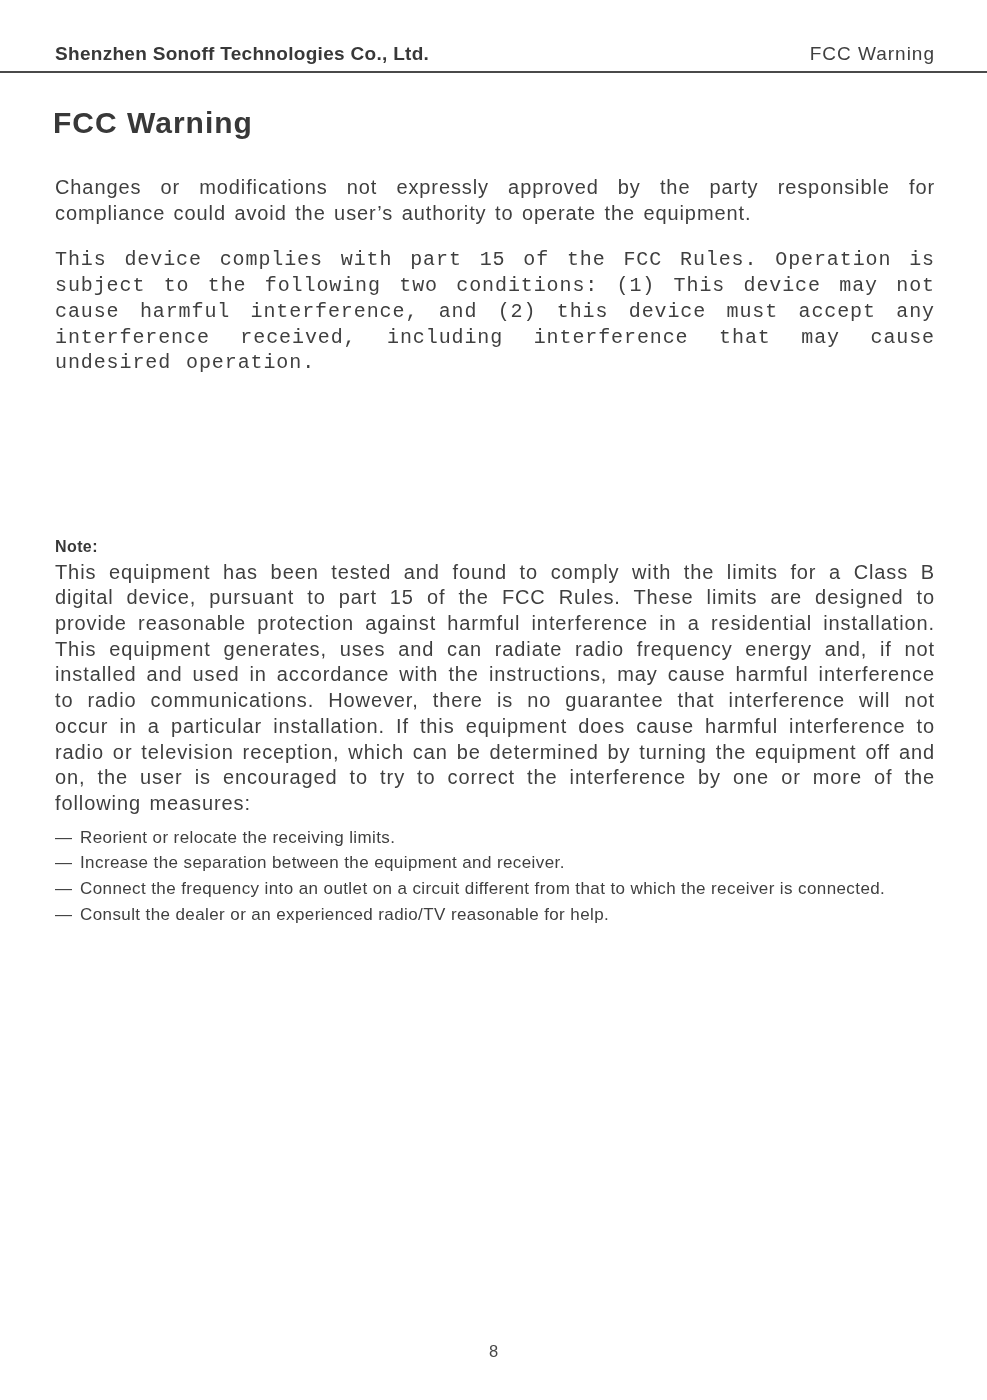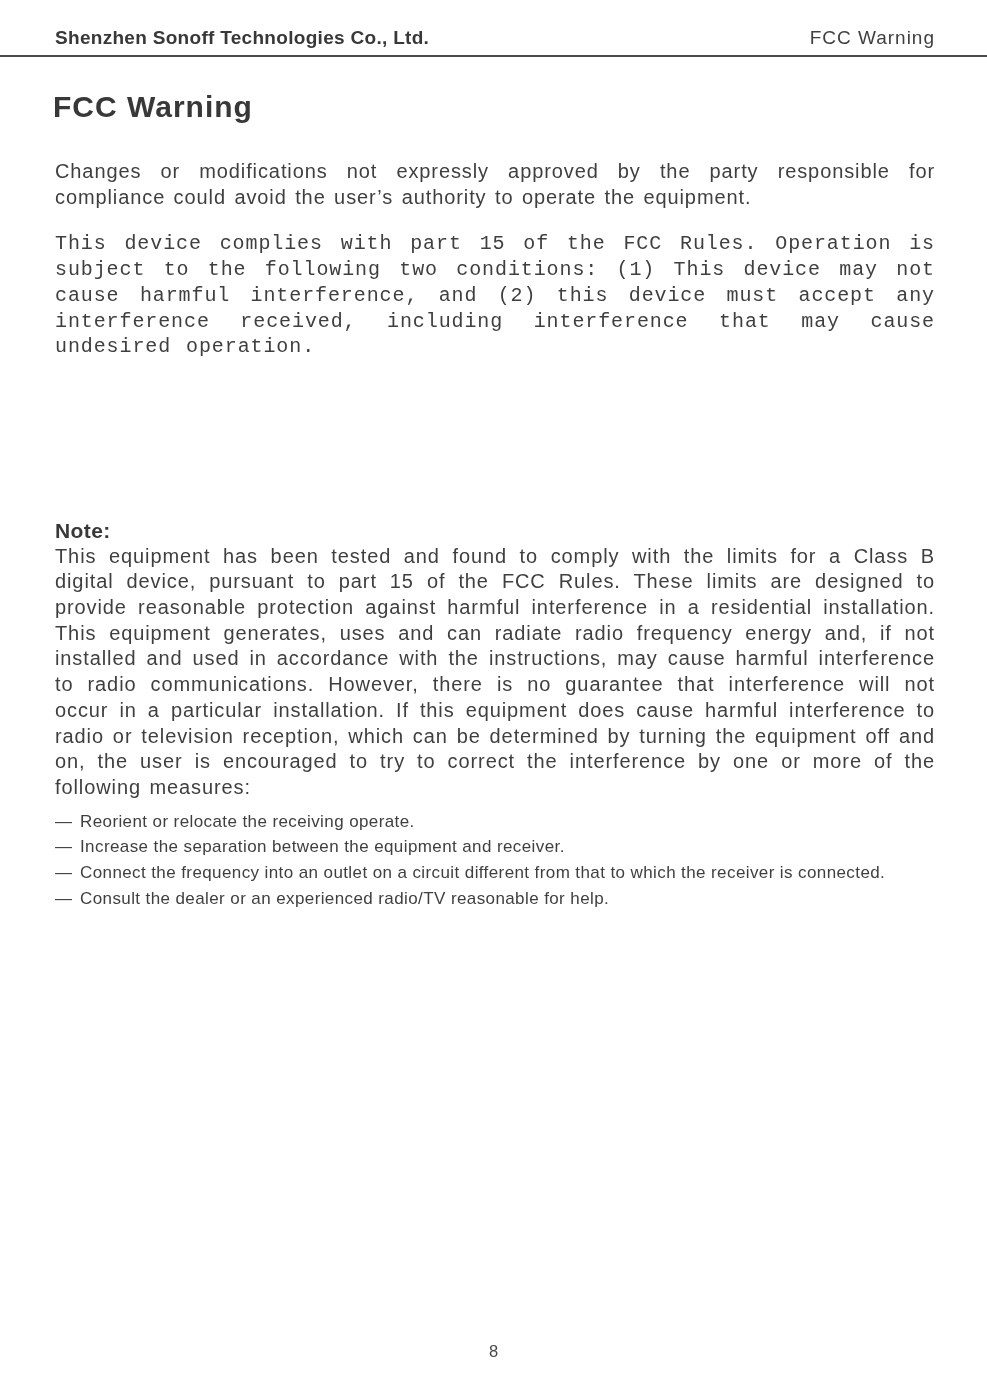--- a/index.html
+++ b/index.html
@@ -13,21 +13,21 @@
     height: 1400px;
     background: #ffffff;
     font-family: "Liberation Sans", "DejaVu Sans", sans-serif;
     color: #3f3f3f;
     overflow: hidden;
     box-sizing: border-box;
   }
   .header {
     box-sizing: border-box;
     width: 100%;
-    padding: 27px 52px 7px 55px;
+    padding: 43px 52px 7px 55px;
     border-bottom: 2px solid #4a4a4a;
     display: flex;
     justify-content: space-between;
     align-items: baseline;
   }
   .header-company {
     font-size: 19px;
     font-weight: 700;
     letter-spacing: 0.3px;
     color: #383838;
@@ -57,21 +57,21 @@
     line-height: 25.7px;
     letter-spacing: 0.9px;
     word-spacing: 2px;
     text-align: justify;
     color: #3f3f3f;
   }
   .para-compliance { margin-top: 34px; }
   .para-part15 { margin-top: 21px; font-family: Liberation Mono, monospace; }
   .note-section { margin-top: 158px; }
   .note-label {
-    font-size: 21px;
+    font-size: 16px;
     font-weight: 700;
     line-height: 25.7px;
     letter-spacing: 0.4px;
     color: #383838;
   }
   .measures {
     margin-top: 8px;
   }
   .measure-item {
     display: flex;
@@ -117,21 +117,21 @@
     <p class="para para-part15">This device complies with part 15 of the FCC Rules. Operation is subject to the following two conditions: (1) This device may not cause harmful interference, and (2) this device must accept any interference received, including interference that may cause undesired operation.</p>
 
     <div class="note-section">
       <div class="note-label">Note:</div>
       <p class="para">This equipment has been tested and found to comply with the limits for a Class B digital device, pursuant to part 15 of the FCC Rules. These limits are designed to provide reasonable protection against harmful interference in a residential installation. This equipment generates, uses and can radiate radio frequency energy and, if not installed and used in accordance with the instructions, may cause harmful interference to radio communications. However, there is no guarantee that interference will not occur in a particular installation. If this equipment does cause harmful interference to radio or television reception, which can be determined by turning the equipment off and on, the user is encouraged to try to correct the interference by one or more of the following measures:</p>
     </div>
 
     <div class="measures">
       <div class="measure-item">
         <span class="measure-bullet">—</span>
-        <span class="measure-text">Reorient or relocate the receiving operate.</span>
+        <span class="measure-text">Reorient or relocate the receiving limits.</span>
       </div>
       <div class="measure-item">
         <span class="measure-bullet">—</span>
         <span class="measure-text">Increase the separation between the equipment and receiver.</span>
       </div>
       <div class="measure-item">
         <span class="measure-bullet">—</span>
         <span class="measure-text">Connect the frequency into an outlet on a circuit different from that to which the receiver is connected.</span>
       </div>
       <div class="measure-item">

